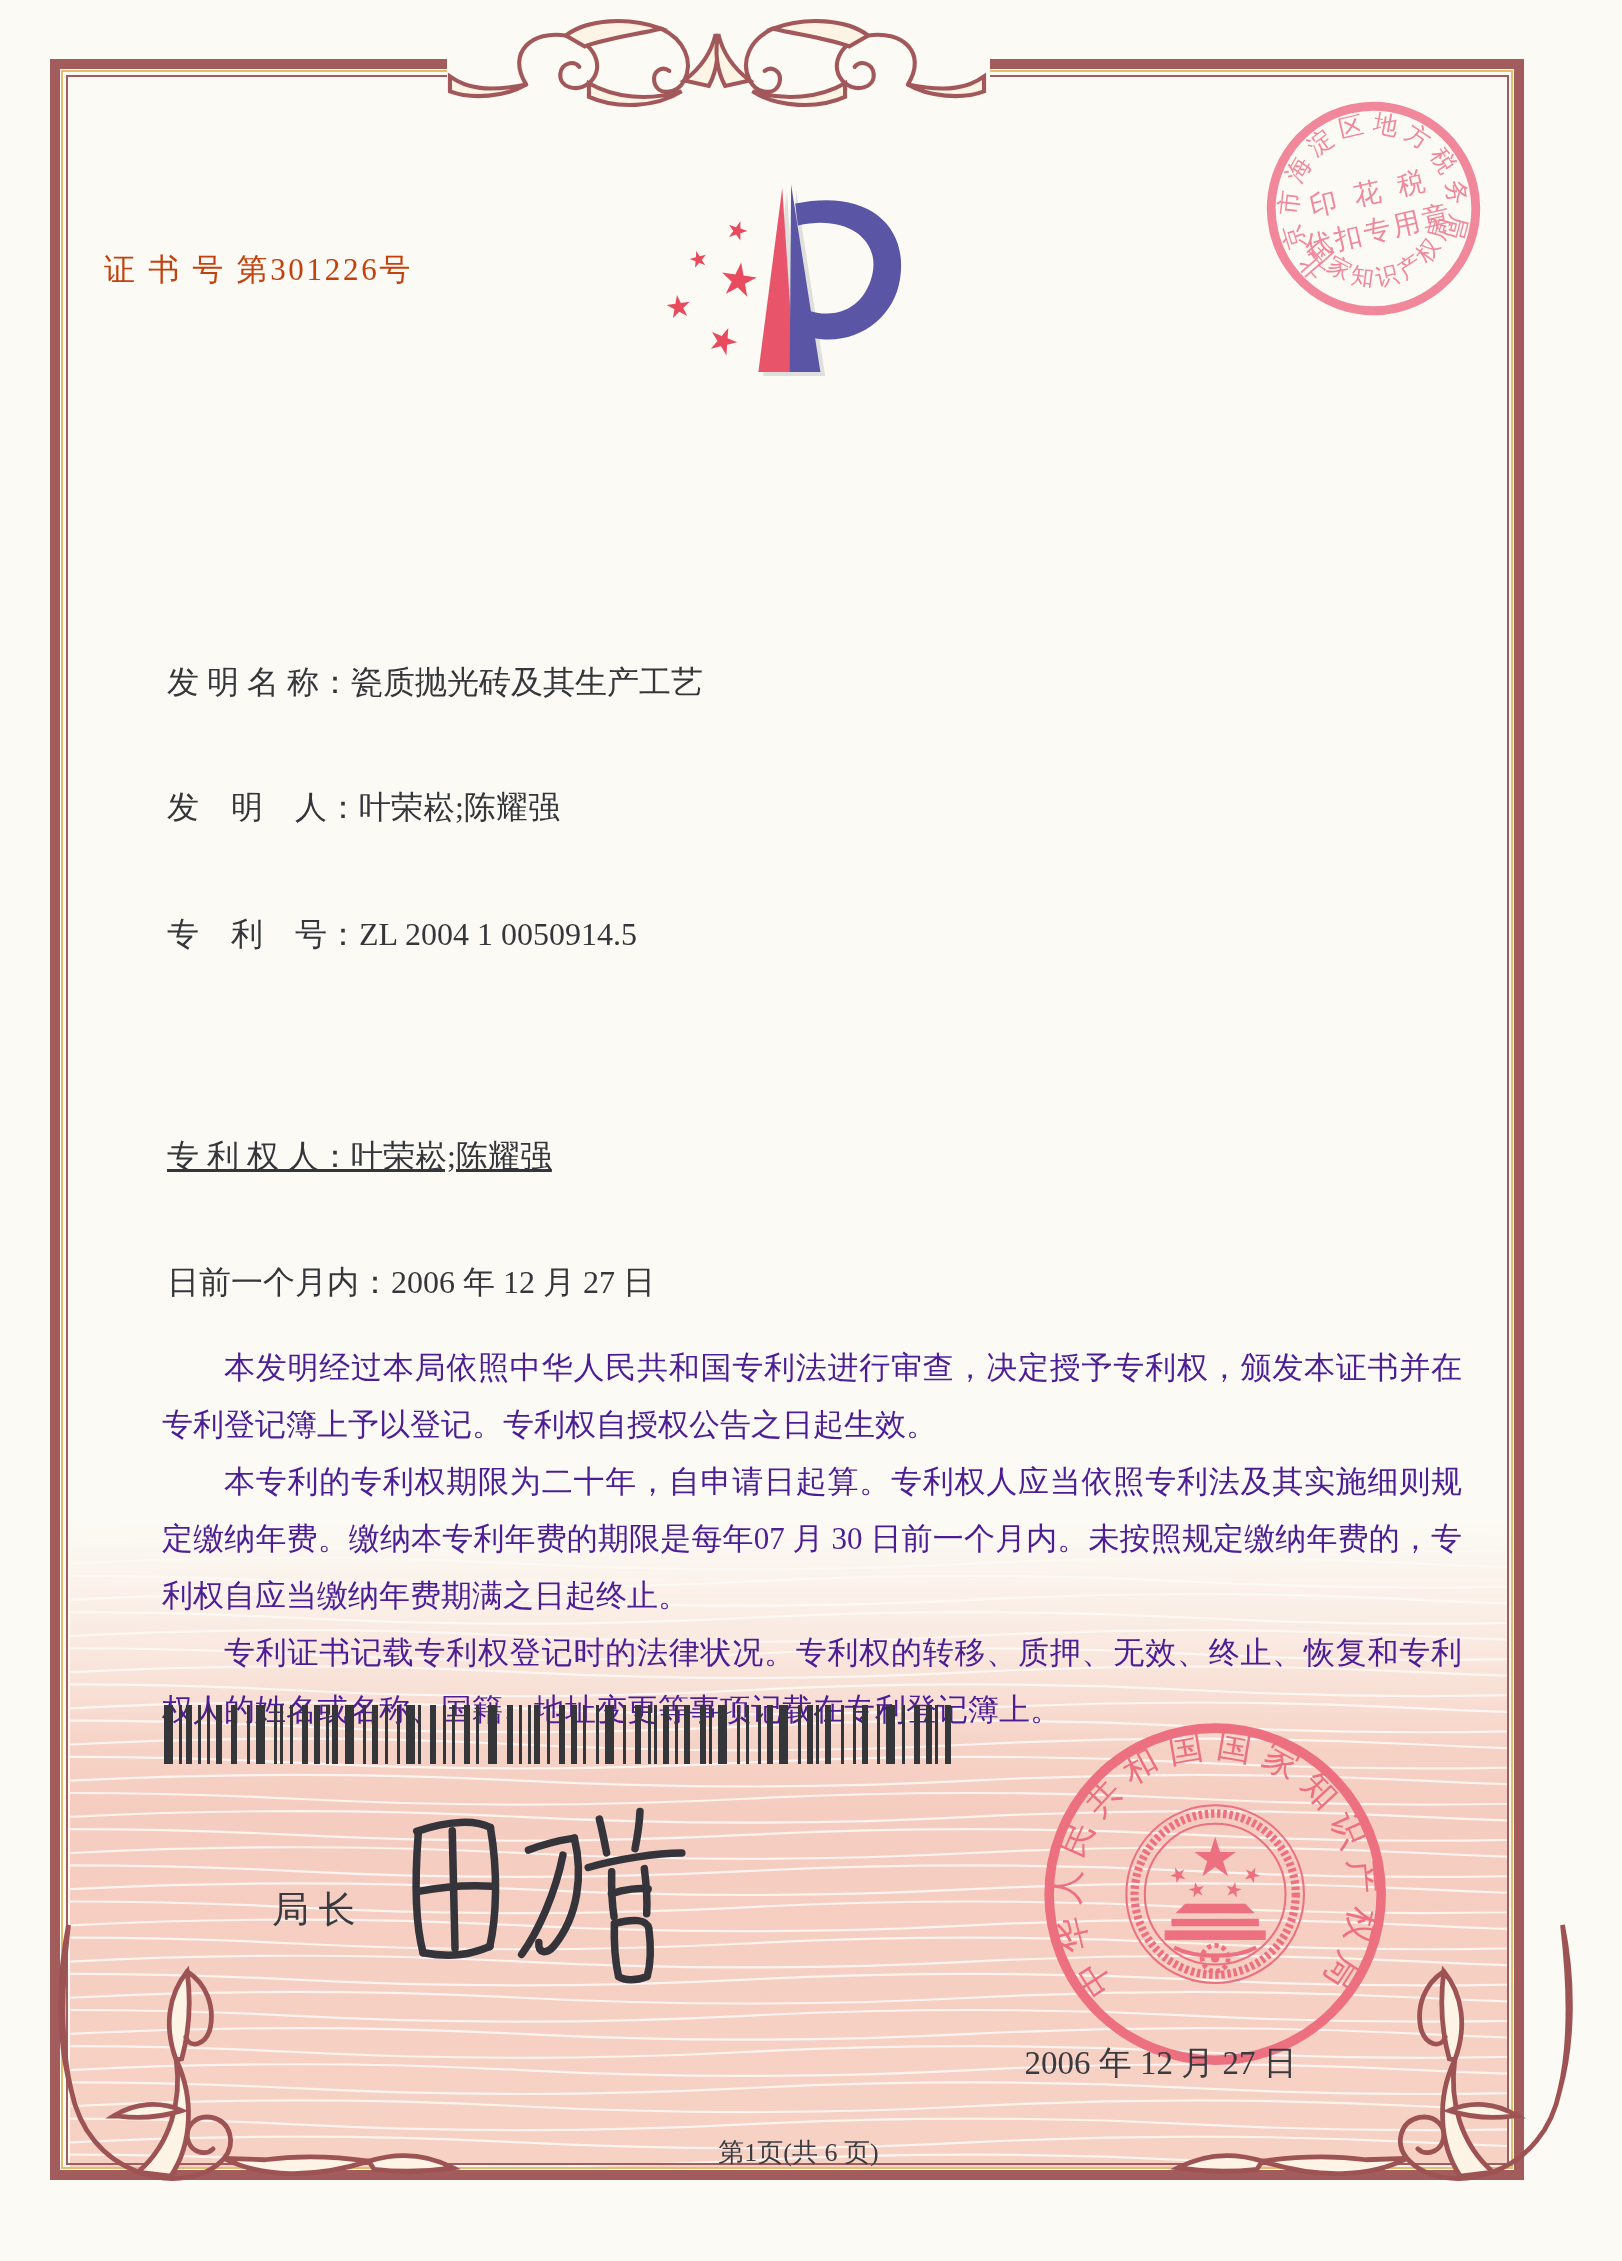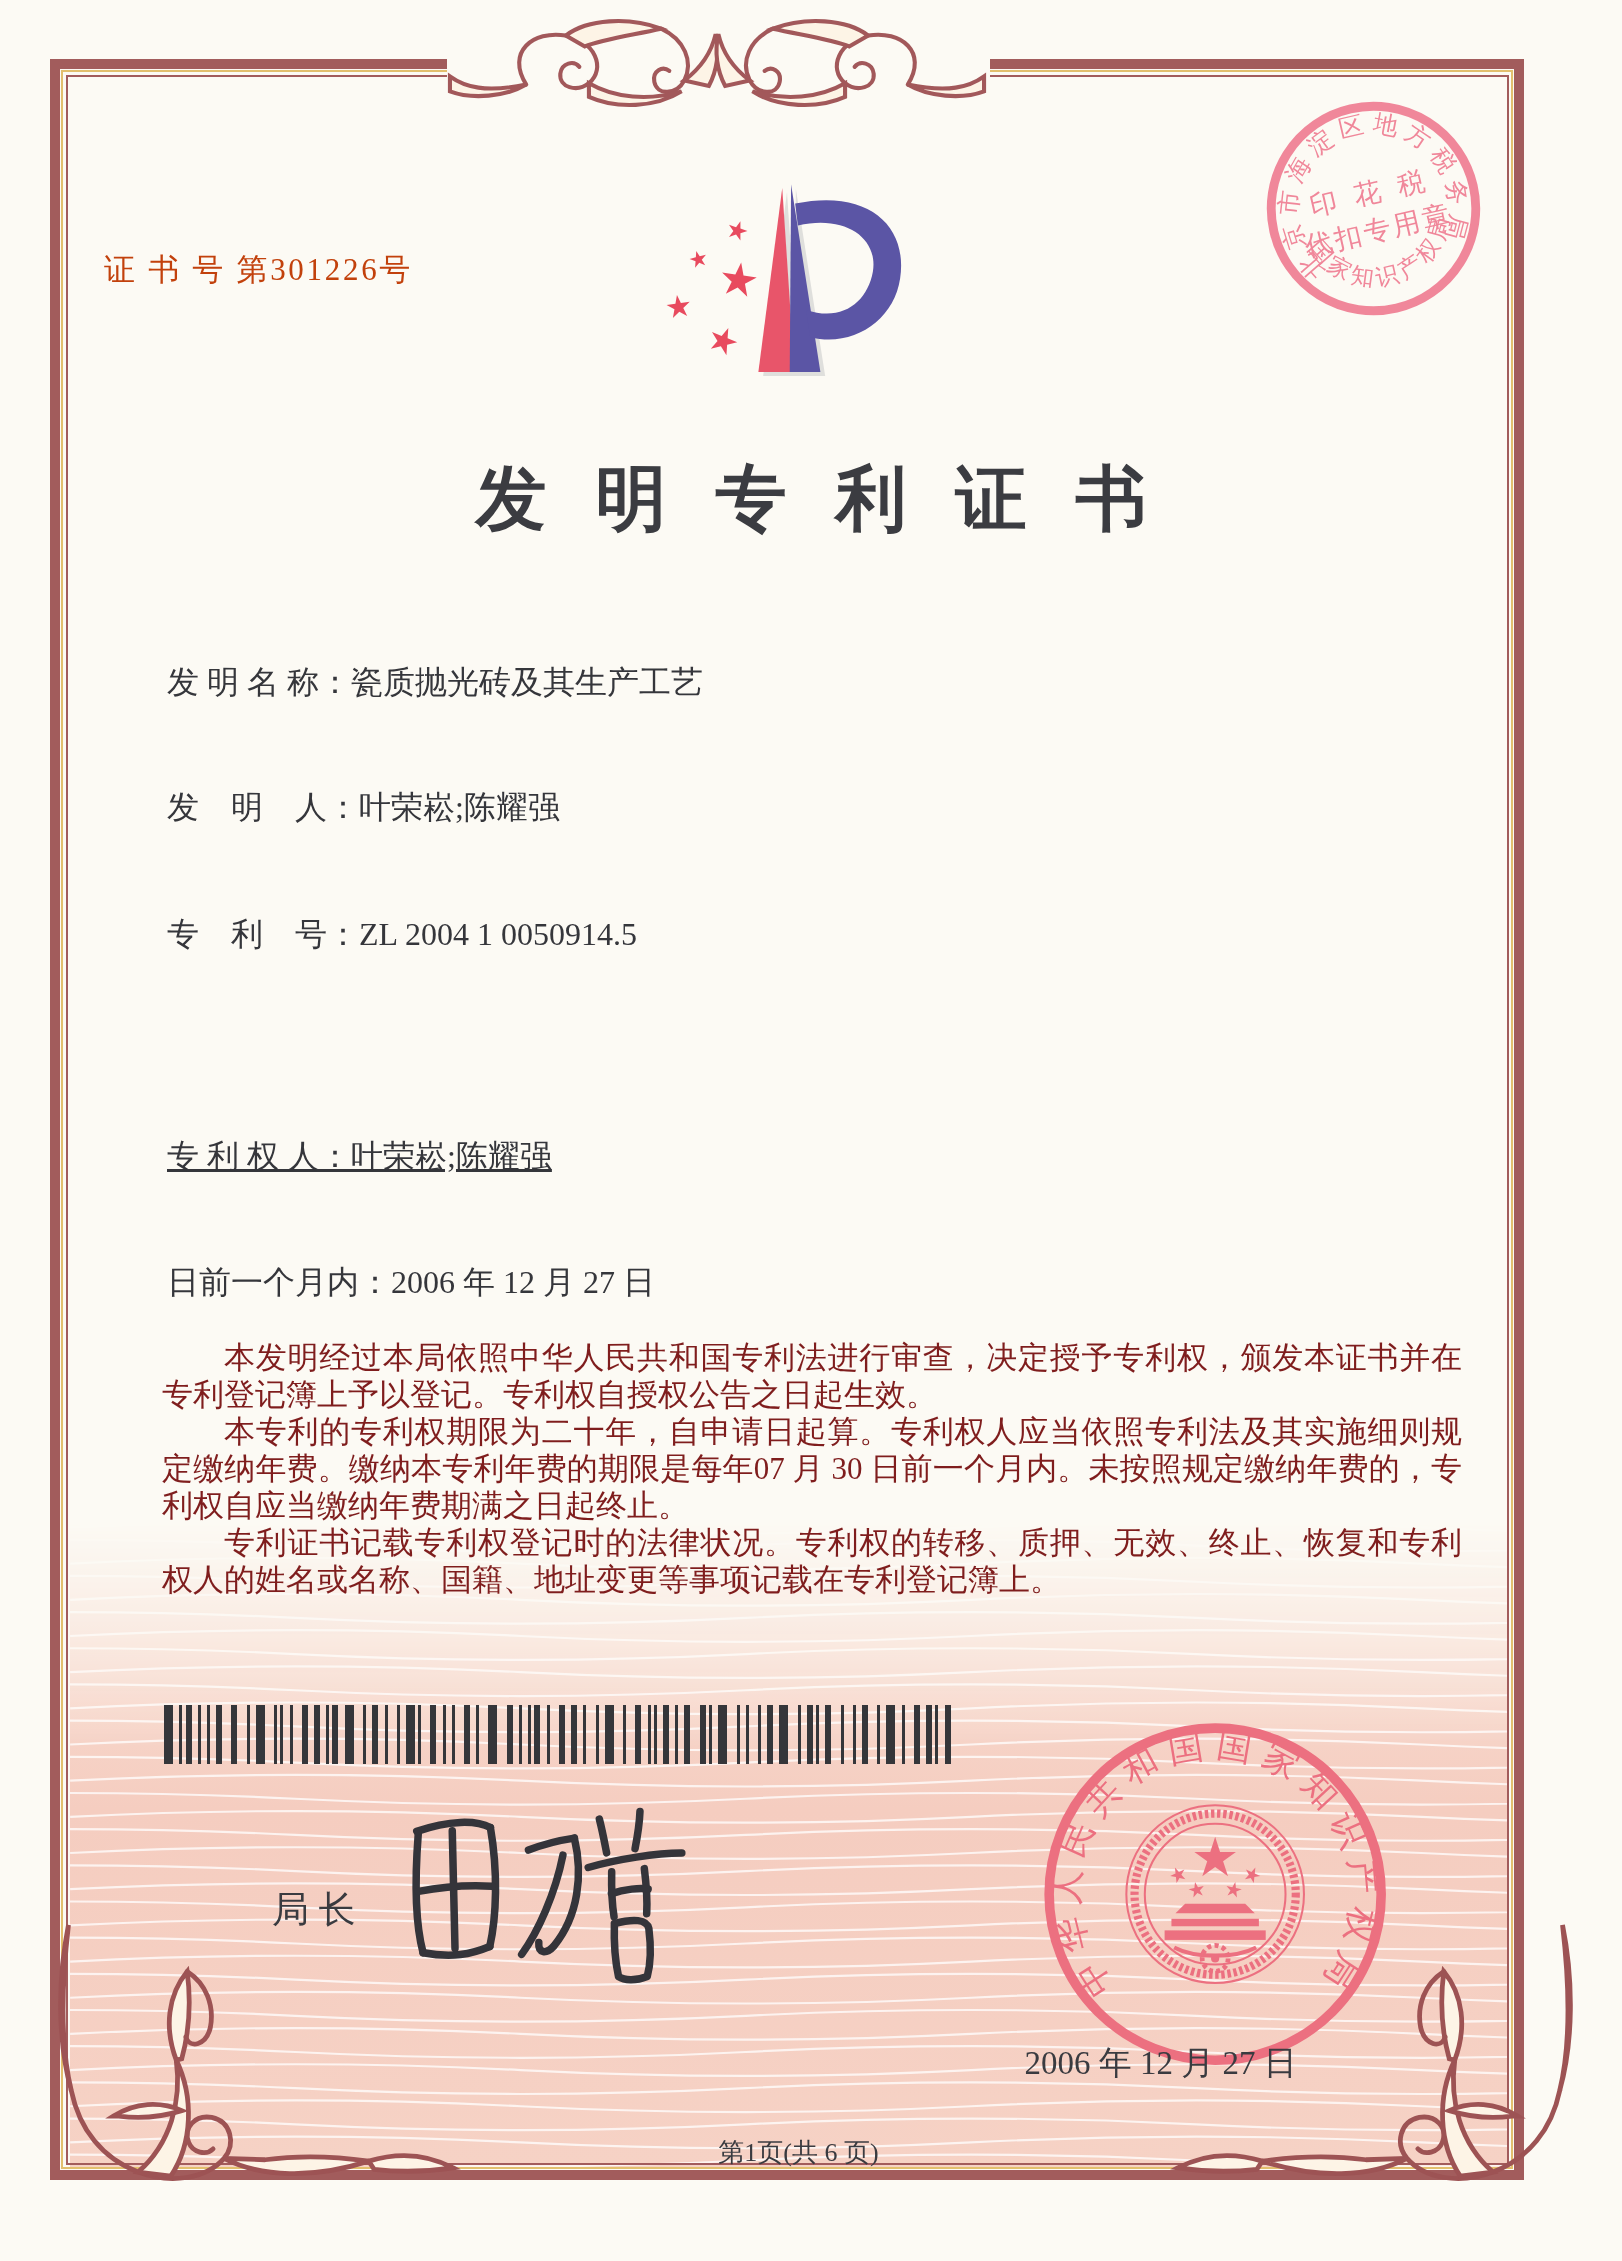--- a/index.html
+++ b/index.html
@@ -15,22 +15,22 @@
   .pink-zone{position:absolute;left:70px;top:1522px;width:1437px;height:645px;
       background:linear-gradient(to bottom,#f9e4da 0,#f5cdc0 287px,#f6d2c5 100%);
       -webkit-mask-image:linear-gradient(to bottom,transparent 0,#000 225px);
       mask-image:linear-gradient(to bottom,transparent 0,#000 225px);}
   
   .cert-no{position:absolute;left:104px;top:220px;font-size:31px;letter-spacing:2.7px;color:#c2410c;margin-top:29px;}
   .title{position:absolute;left:0;top:452px;width:1622px;text-align:center;
       font-size:71px;font-weight:bold;letter-spacing:49px;text-indent:49px;color:#3b3c41;}
   .field{position:absolute;left:167px;font-size:32px;color:#35363b;white-space:nowrap;}
   .field .lab{color:#35363b;}
-  .paras{position:absolute;left:162px;top:1339px;width:1300px;font-size:31px;line-height:37px;
-      text-align:justify;color:#7f1d1d;}
+  .paras{position:absolute;left:162px;top:1339px;width:1300px;font-size:31px;line-height:57px;
+      text-align:justify;color:#4c1d95;}
   .paras p{margin:0;text-indent:2em;}
   .chief-label{position:absolute;left:272px;top:1885px;font-size:37px;letter-spacing:9.6px;color:#3a3b40;}
   .issue-date{position:absolute;left:976px;top:2041px;width:369px;text-align:center;
       font-size:33px;color:#3a3b40;white-space:nowrap;}
   .page-footer{position:absolute;left:0;top:2135px;width:1597px;text-align:center;font-size:26px;color:#3a3b40;}
   
   .barcode{position:absolute;left:164px;top:1705px;width:795px;height:59px;}
   .barcode i{display:block;position:absolute;top:0;bottom:0;background:#35363a;}
   svg{overflow:visible;}
 </style>
@@ -105,21 +105,20 @@
         <textPath href="#taxTop" startOffset="50%">北京市海淀区地方税务局</textPath>
       </text>
       <text font-size="34" letter-spacing="6" text-anchor="middle">
         <textPath href="#taxBot" startOffset="50%">国家知识产权局</textPath>
       </text>
       <text x="0" y="-10" font-size="40" letter-spacing="8" text-anchor="middle">印 花 税</text>
       <text x="0" y="46" font-size="40" letter-spacing="4" text-anchor="middle">代扣专用章</text>
     </g>
   </svg>
 
-  <div class="title">发明专利证书</div>
 
   <div class="field" style="top:786px;"><span class="lab">发　明　人：</span><span>叶荣崧;陈耀强</span></div>
   <div class="field" style="top:661px;"><span class="lab">发 明 名 称：</span><span>瓷质抛光砖及其生产工艺</span></div>
   <div class="field" style="top:913px;"><span class="lab">专　利　号：</span><span>ZL 2004 1 0050914.5</span></div>
   <div class="field" style="top:1135px;text-decoration:underline;"><span class="lab">专 利 权 人：</span><span>叶荣崧;陈耀强</span></div>
   <div class="field" style="top:1261px;"><span class="lab">日前一个月内：</span><span>2006 年 12 月 27 日</span></div>
 
   <div class="paras">
     <p>本发明经过本局依照中华人民共和国专利法进行审查，决定授予专利权，颁发本证书并在专利登记簿上予以登记。专利权自授权公告之日起生效。</p>
     <p>本专利的专利权期限为二十年，自申请日起算。专利权人应当依照专利法及其实施细则规定缴纳年费。缴纳本专利年费的期限是每年07 月 30 日前一个月内。未按照规定缴纳年费的，专利权自应当缴纳年费期满之日起终止。</p>

